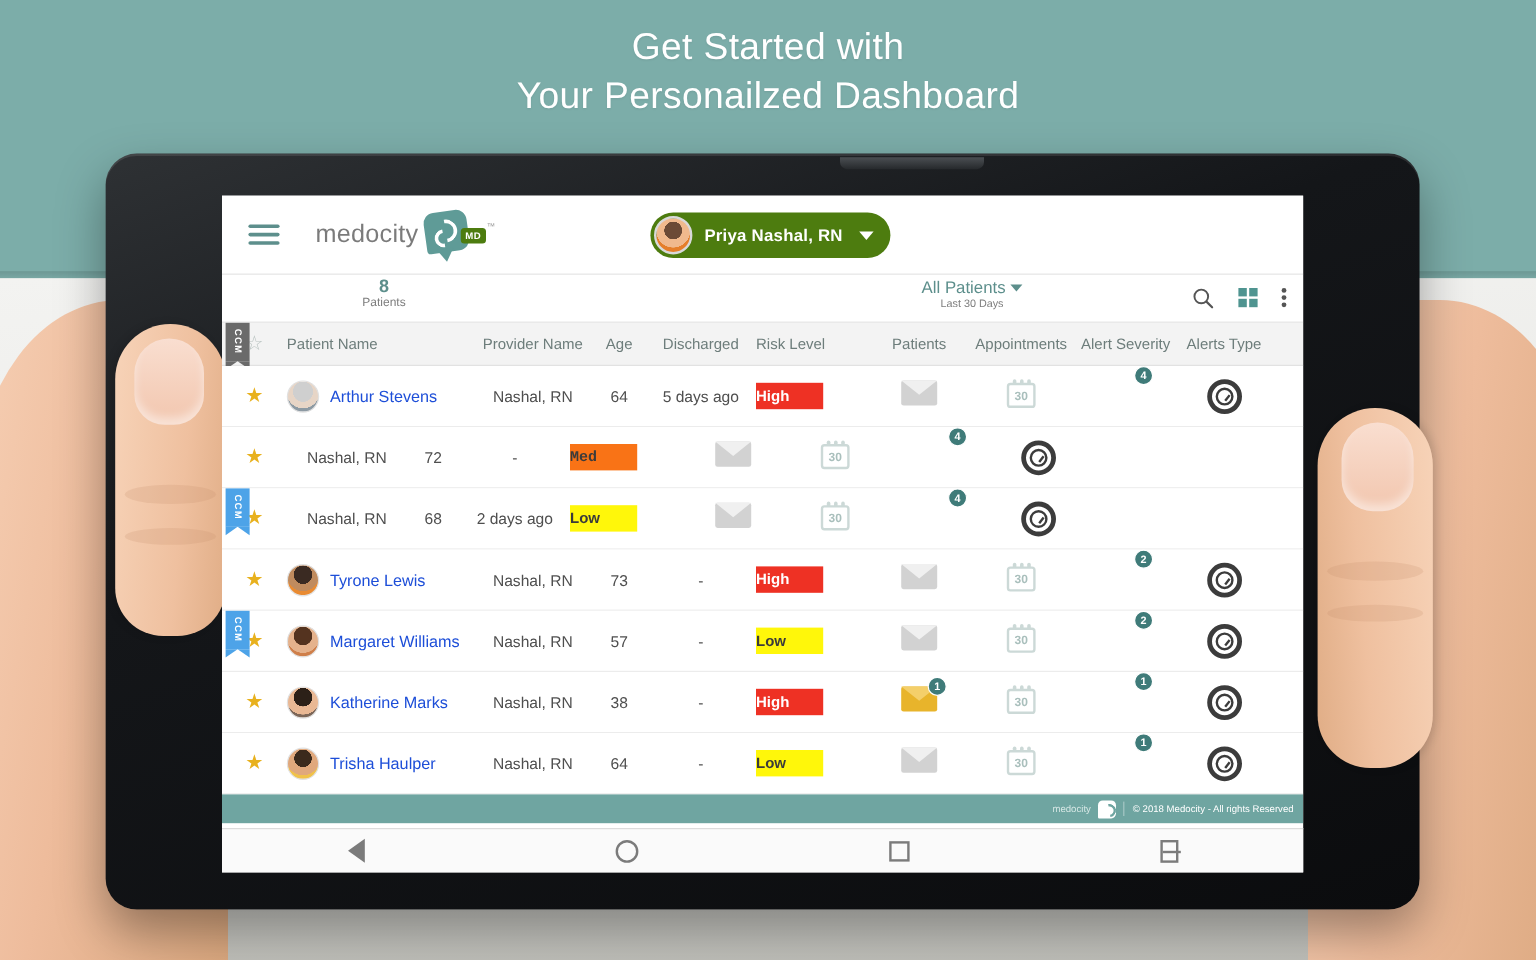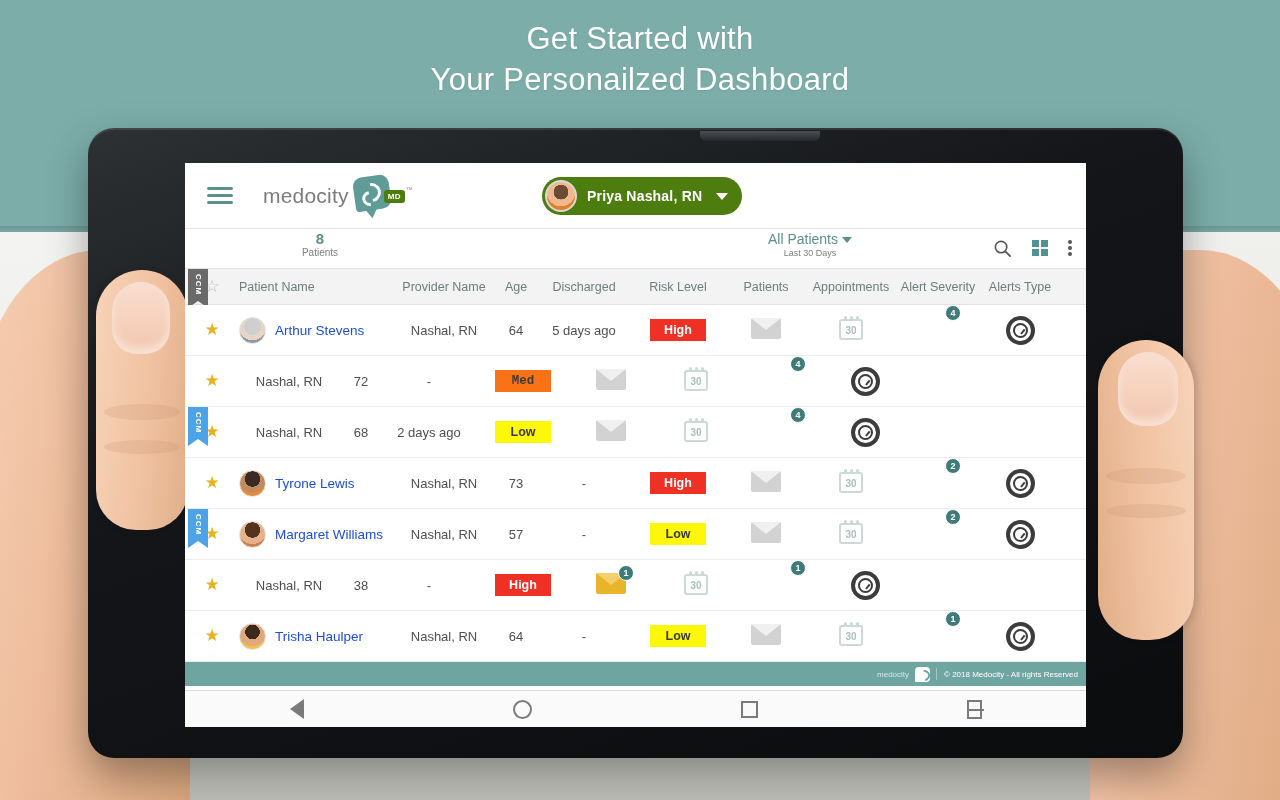--- a/index.html
+++ b/index.html
@@ -206,21 +206,21 @@
 
   .row {
     height:51px; display:flex; align-items:center;
     border-bottom:1px solid #ececec; background:#fff; position:relative;
   }
   .c-star   { width:54px; text-align:center; flex:none; }
   .c-name   { width:155px; flex:none; display:flex; align-items:center; }
   .c-prov   { width:100px; flex:none; text-align:center; }
   .c-age    { width:44px; flex:none; text-align:center; }
   .c-disch  { width:92px; flex:none; text-align:center; }
-  .c-risk   { width:96px; flex:none; text-align:center; }
+  .c-risk   { width:96px; flex:none; text-align:left; }
   .c-msg    { width:80px; flex:none; text-align:center; }
   .c-appt   { width:90px; flex:none; text-align:center; }
   .c-sev    { width:84px; flex:none; text-align:center; }
   .c-alert  { width:80px; flex:none; text-align:center; }
 
   #col-head .c-star { color:#9aa8a6; }
   #col-head .c-name { padding-left:0; }
 
   .star { color:#e8b11e; font-size:17px; line-height:1; }
   .star.hollow { color:#b9c3c1; }
@@ -623,20 +623,24 @@
               <span class="needle"></span>
             </span>
       </span>
     </div>
       </div>
       <div class="row">
 
     <div class="c-star">
       <span class="star">★</span>
     </div>
+    <div class="c-name">
+      <span class="avatar a6"></span>
+      <span class="pname">Katherine Marks</span>
+    </div>
     <div class="c-prov cell-txt">Nashal, RN</div>
     <div class="c-age cell-txt">38</div>
     <div class="c-disch cell-txt">-</div>
     <div class="c-risk">
       <span class="risk-badge risk-high">High</span>
     </div>
     <div class="c-msg"><span class="env unread">
          <span class="body"></span><span class="flap"></span>
          <span class="badge">1</span>
        </span></div>

